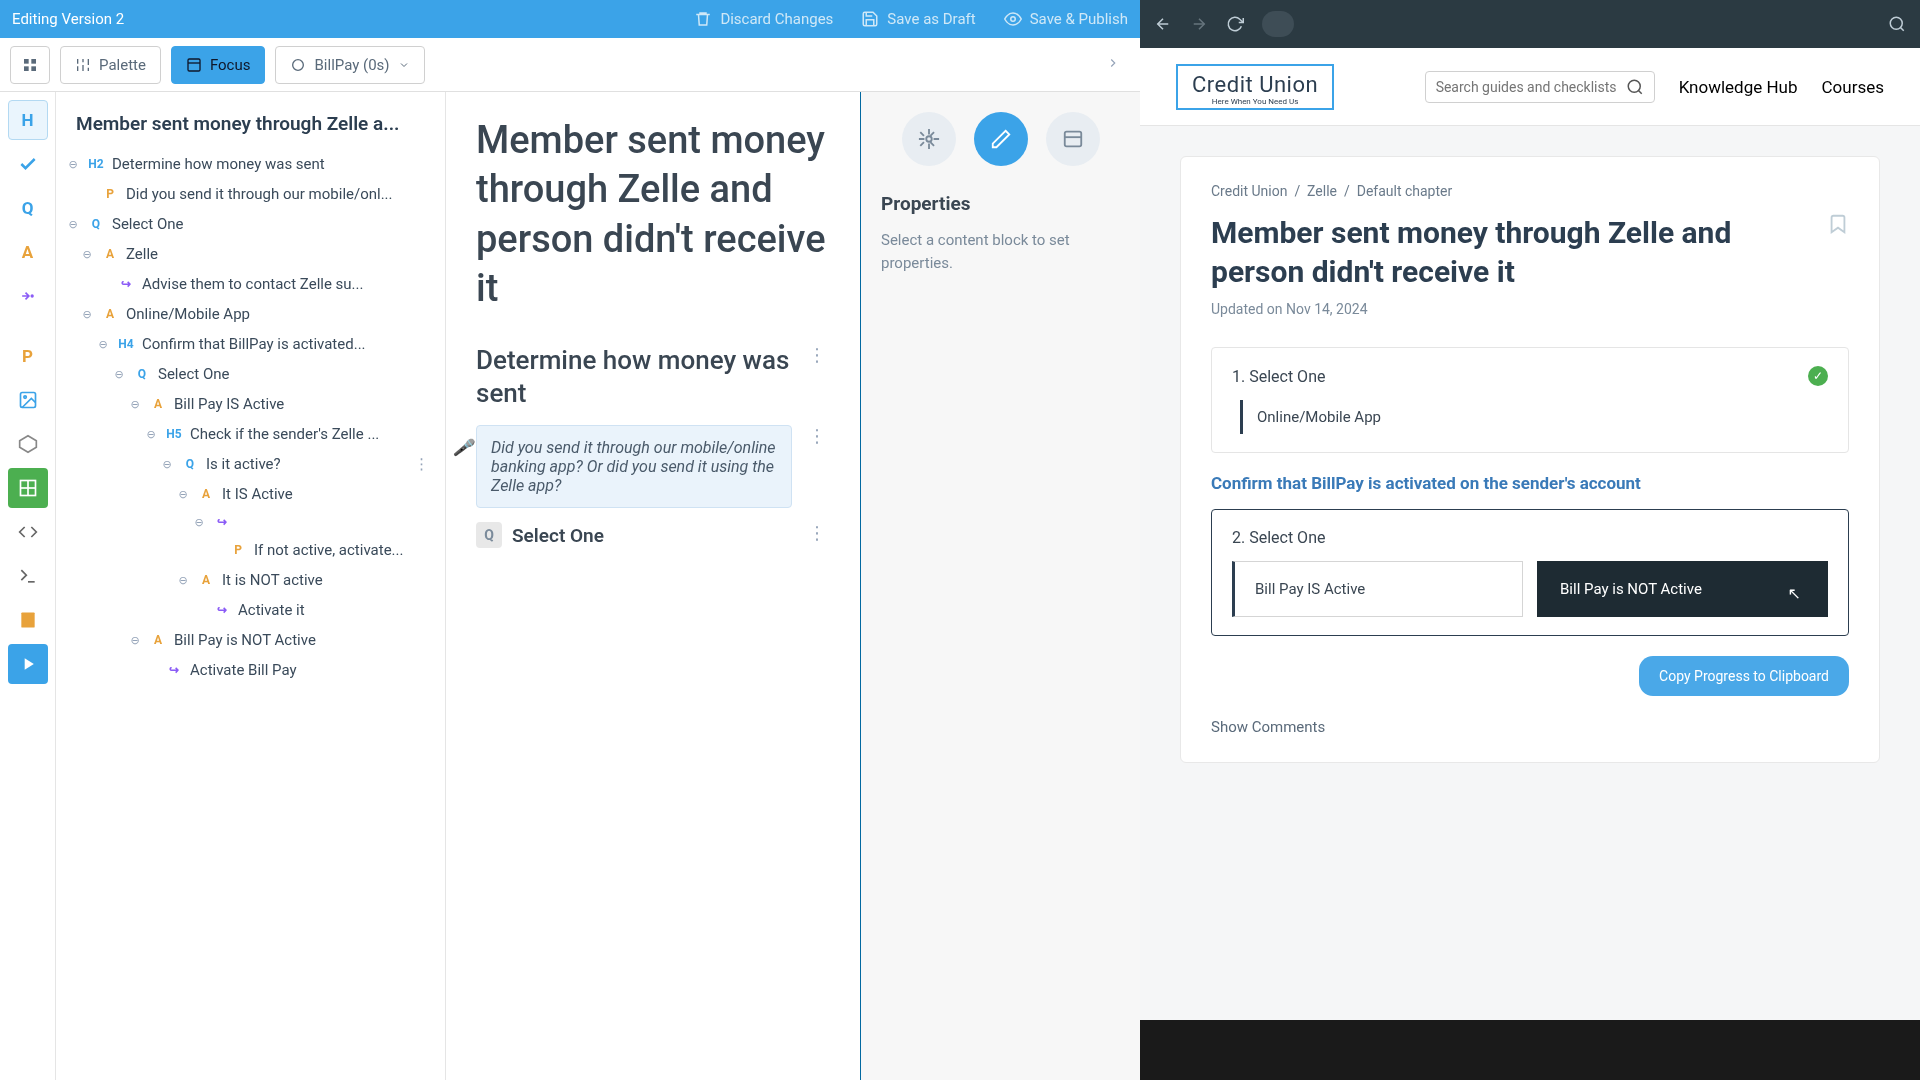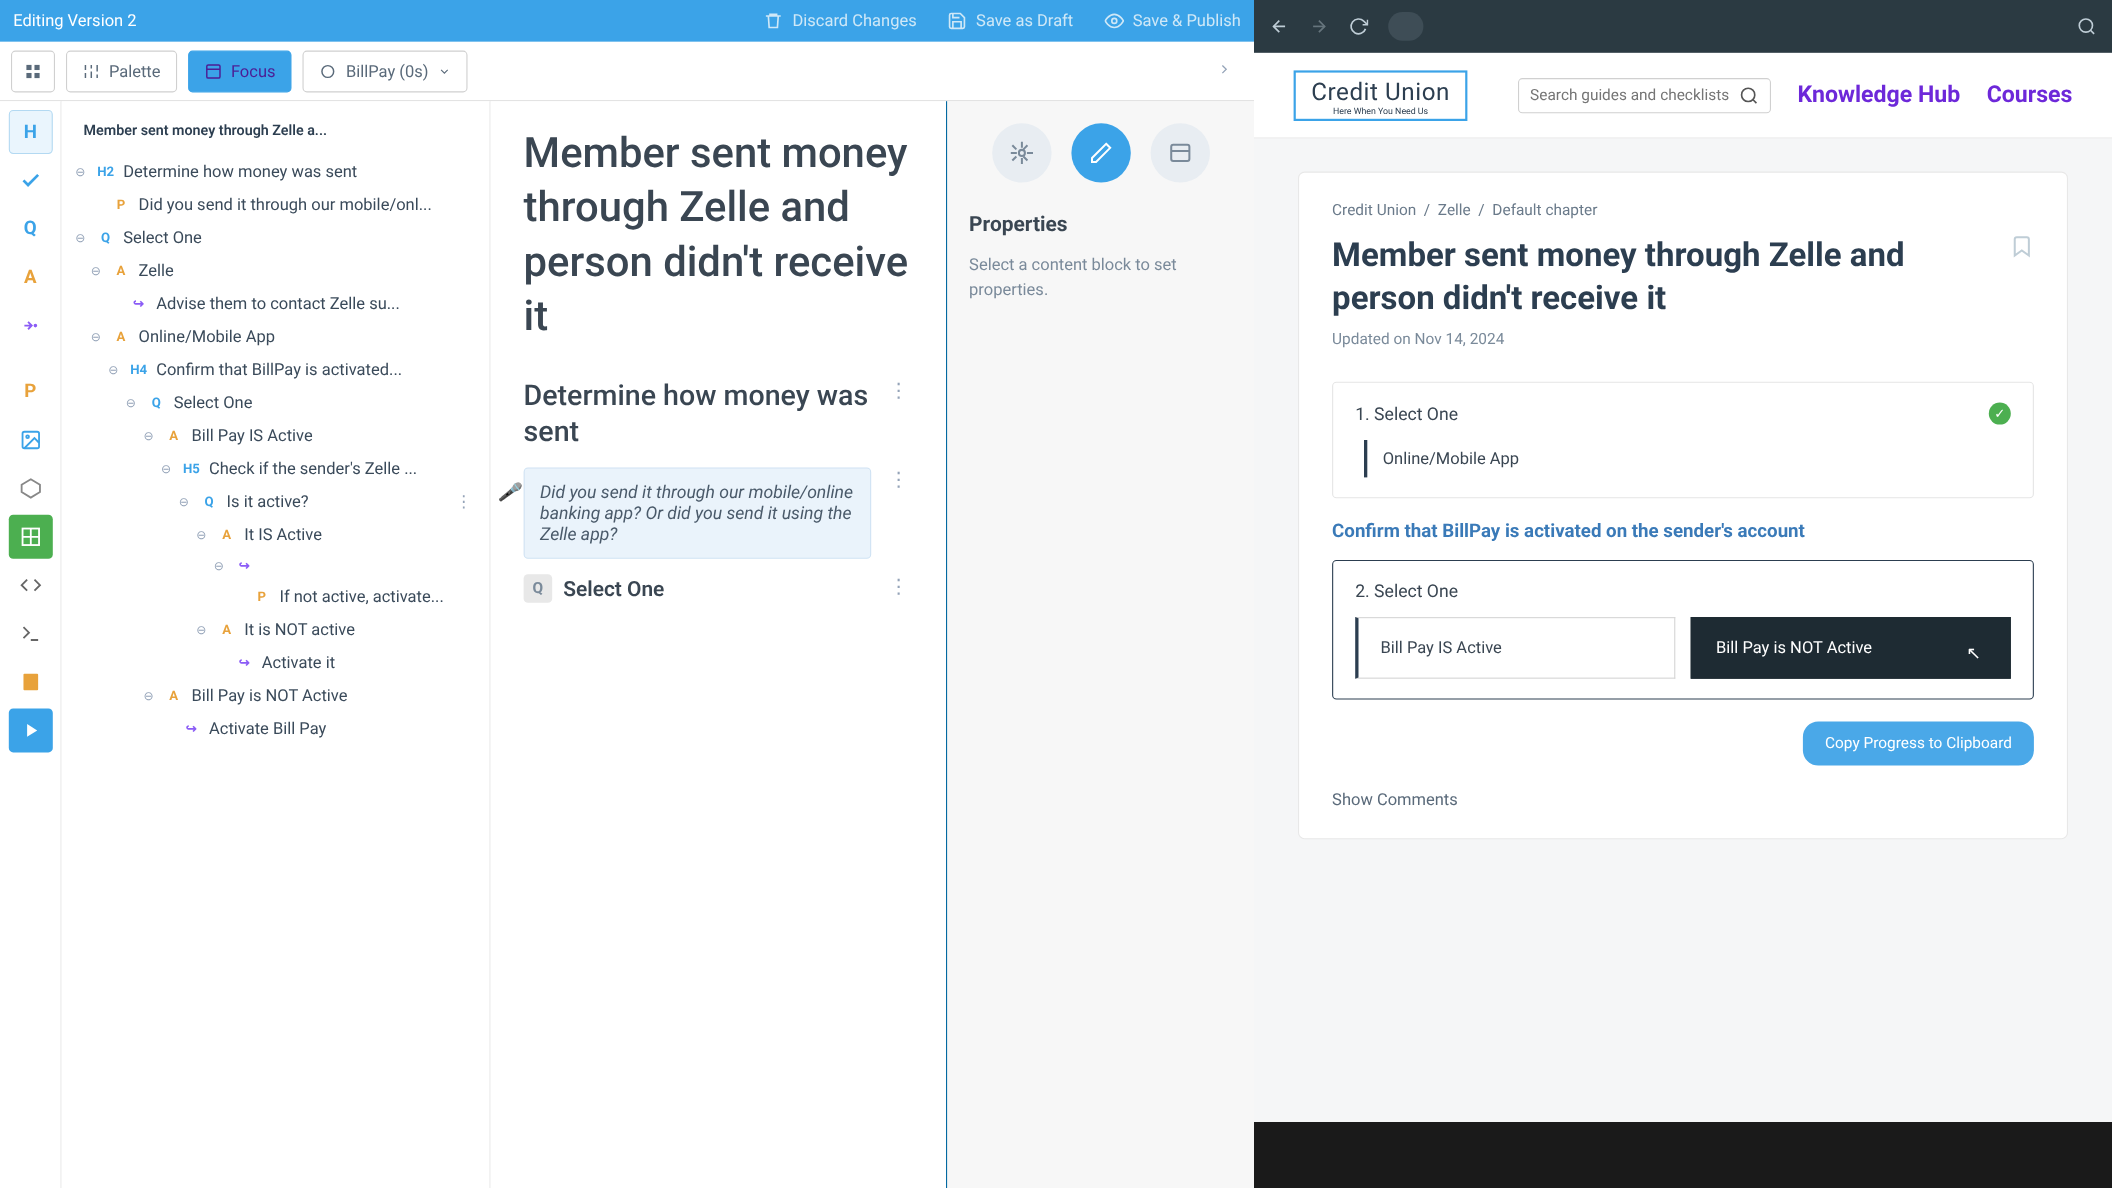--- a/index.html
+++ b/index.html
@@ -9,21 +9,21 @@
 .left-app { width:1140px; height:100%; display:flex; flex-direction:column; background:#f5f5f5; }
 .top-bar { height:38px; background:#3ba3e8; display:flex; align-items:center; padding:0 12px; color:#fff; font-size:15px; }
 .top-bar .title { flex:1; }
 .top-bar .actions { display:flex; gap:28px; }
 .top-bar .action { display:flex; align-items:center; gap:8px; color:#cfe8f7; cursor:pointer; font-size:15px; }
 .top-bar .action svg { width:18px; height:18px; }
 
 .toolbar { height:54px; background:#fff; border-bottom:1px solid #e0e0e0; display:flex; align-items:center; padding:11px 10px; gap:10px; }
 .tbtn { height:38px; padding:0 14px; border:1px solid #d0d0d0; border-radius:4px; background:#fff; display:flex; align-items:center; gap:8px; color:#5a6a7a; font-size:15px; cursor:pointer; }
 .tbtn.icon-only { width:40px; padding:0; justify-content:center; }
-.tbtn.active { background:#3ba3e8; color:#4c1d95; border-color:#3ba3e8; }
+.tbtn.active { background:#3ba3e8; color:#0f172a; border-color:#3ba3e8; }
 .tbtn svg { width:16px; height:16px; }
 .toolbar .chev { margin-left:auto; color:#94a3b8; padding:0 10px; cursor:pointer; }
 
 .workspace { flex:1; display:flex; min-height:0; }
 .rail { width:56px; background:#fff; border-right:1px solid #e5e5e5; display:flex; flex-direction:column; align-items:center; padding-top:8px; gap:4px; }
 .rail .r { width:40px; height:40px; display:flex; align-items:center; justify-content:center; border-radius:4px; font-weight:700; font-size:17px; cursor:pointer; }
 .r-h { color:#3ba3e8; border:1px solid #b3d9f2; background:#eaf5fd; }
 .r-check { color:#3ba3e8; }
 .r-q { color:#3ba3e8; }
 .r-a { color:#e8a23b; }
@@ -32,21 +32,21 @@
 .r-img { color:#3ba3e8; }
 .r-o { color:#888; }
 .r-grid { color:#fff; background:#4caf50; }
 .r-code { color:#666; }
 .r-term { color:#666; }
 .r-note { color:#e8a23b; }
 .r-play { color:#fff; background:#3ba3e8; }
 .rail svg { width:20px; height:20px; }
 
 .tree { width:390px; background:#fff; border-right:1px solid #e5e5e5; overflow-y:auto; padding:10px 6px; }
-.tree-title { font-size:13px; font-weight:600; color:#2c3e50; padding:10px 14px 14px; }
+.tree-title { font-size:19px; font-weight:600; color:#2c3e50; padding:10px 14px 14px; }
 .node { display:flex; align-items:center; gap:6px; padding:6px 4px; font-size:15px; color:#3a4a5a; cursor:pointer; white-space:nowrap; overflow:hidden; text-overflow:ellipsis; }
 .node .tw { width:14px; color:#94a3b8; font-size:11px; text-align:center; }
 .node .badge { font-size:12px; font-weight:700; min-width:20px; text-align:center; }
 .bh { color:#3ba3e8; }
 .bp { color:#e8a23b; }
 .bq { color:#3ba3e8; }
 .ba { color:#e8a23b; }
 .barrow { color:#8b5cf6; }
 .node .txt { overflow:hidden; text-overflow:ellipsis; }
 .ind1 { padding-left:18px; } .ind2 { padding-left:34px; } .ind3 { padding-left:50px; }
@@ -84,21 +84,21 @@
 .browser-bar .spacer { flex:1; }
 .browser-bar .pill { width:32px; height:26px; background:#3e4d56; border-radius:14px; }
 
 .site-header { height:78px; border-bottom:1px solid #e5e5e5; display:flex; align-items:center; padding:0 36px; gap:24px; }
 .logo-box { border:2px solid #3ba3e8; padding:6px 14px 2px; text-align:center; }
 .logo-box .big { font-size:22px; color:#2c3e50; letter-spacing:0.5px; }
 .logo-box .small { font-size:8px; color:#2c3e50; }
 .search-wrap { margin-left:auto; display:flex; align-items:center; border:1px solid #d0d0d0; border-radius:4px; padding:6px 10px; width:230px; }
 .search-wrap input { border:none; outline:none; flex:1; font-size:14px; color:#555; }
 .search-wrap svg { width:18px; height:18px; color:#555; }
-.nav-link { font-size:21px; color:#6d28d9; font-weight:700; cursor:pointer; }
+.nav-link { font-size:17px; color:#000000; font-weight:400; cursor:pointer; }
 
 .page { flex:1; background:#f5f6f7; overflow-y:auto; padding:30px 40px; }
 .card { background:#fff; border:1px solid #e8e8e8; border-radius:6px; padding:26px 30px; }
 .crumbs { font-size:14px; color:#6a7a8a; margin-bottom:14px; }
 .crumbs span { cursor:pointer; }
 .page-title-row { display:flex; align-items:flex-start; gap:16px; }
 .page-title { font-size:30px; font-weight:700; color:#2c3e50; line-height:1.3; flex:1; }
 .bookmark { color:#bfcdd6; cursor:pointer; }
 .updated { font-size:14px; color:#7a8a9a; margin-top:10px; margin-bottom:30px; }
 

